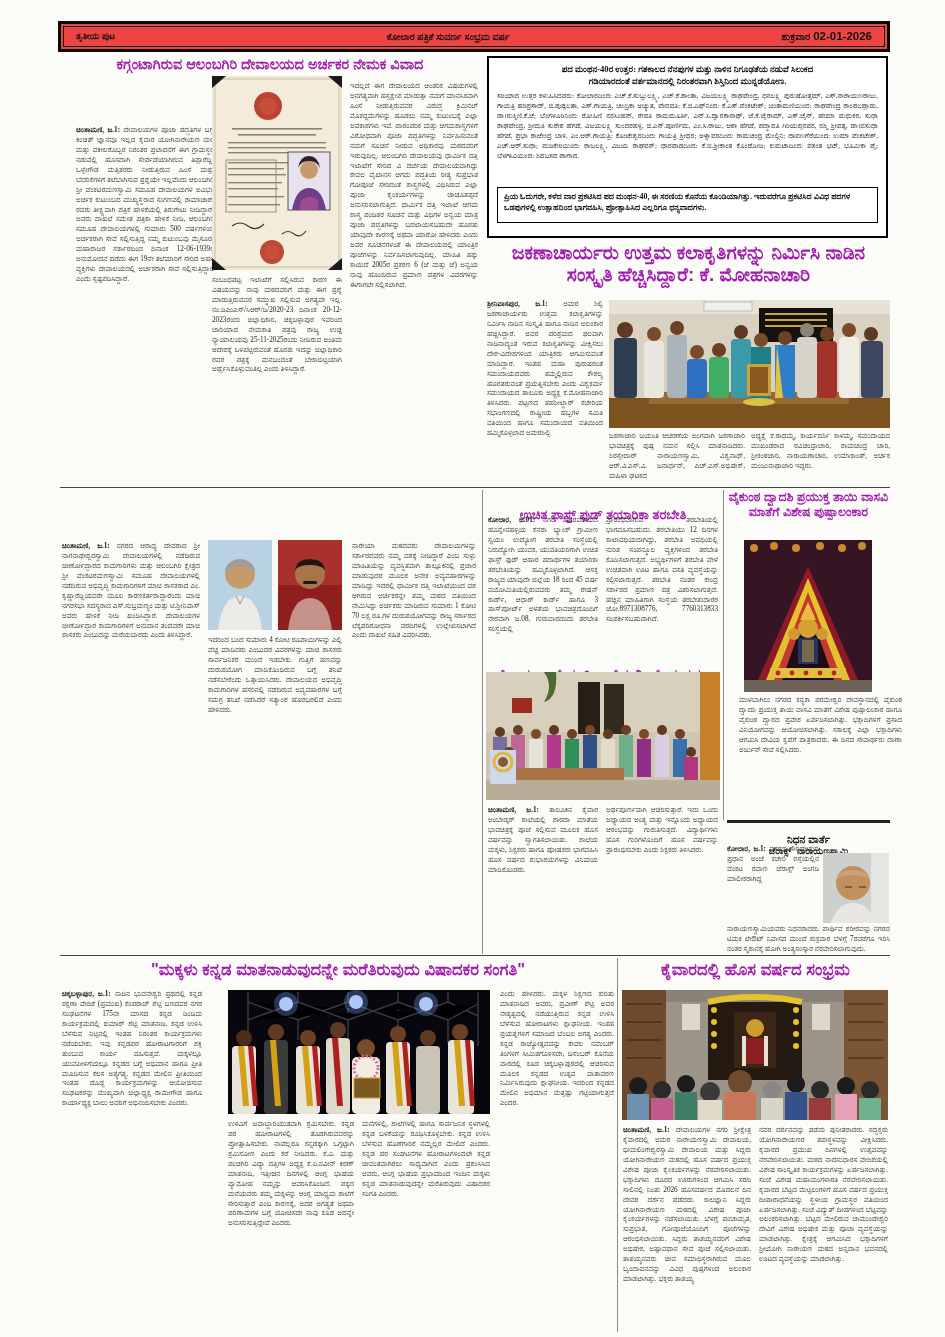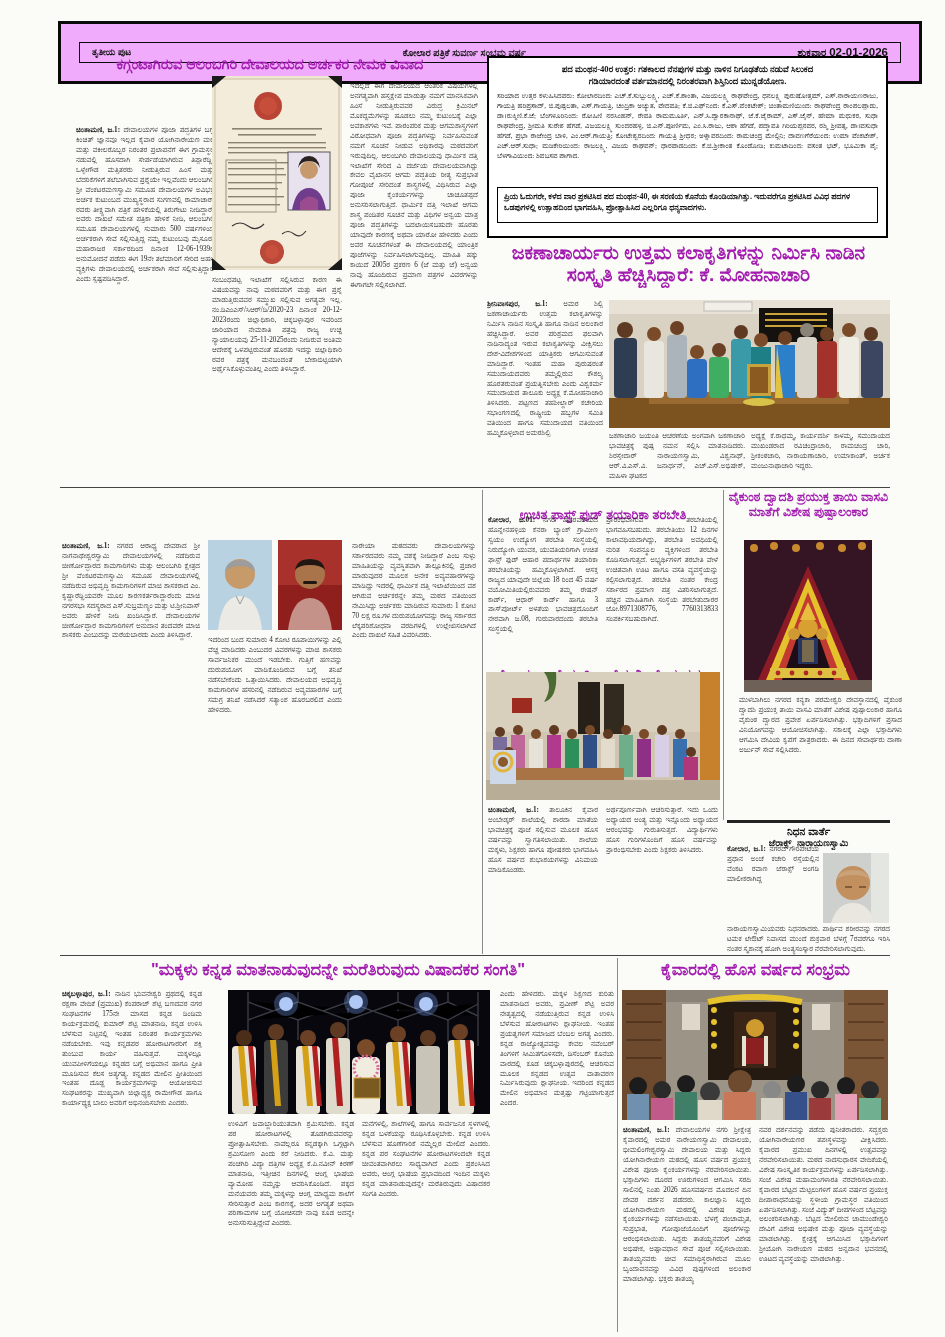--- a/index.html
+++ b/index.html
@@ -7,21 +7,21 @@
         font-family:"Liberation Serif",serif;color:#111;overflow:hidden}
   .abs{position:absolute}
   .bt{font-size:7.2px;line-height:1.38;text-align:justify;overflow:hidden;color:#1d1d1d;word-break:break-word}
   .dl{font-weight:bold}
   .hl{font-weight:bold;text-align:center;line-height:1.18;overflow:hidden;color:#a21caf;
       font-family:"Liberation Sans",sans-serif}
   .vr{position:absolute;width:1px;background:#8a8a8a}
   .hr{position:absolute;height:1px;background:#444}
   .ph{position:absolute;overflow:hidden;background:#ddd}
   .ph svg{display:block;width:100%;height:100%}
-  .hdr-outer{border:3px solid #0a0a0a;padding:18px;background:#f0abfc}
+  .hdr-outer{border:3px solid #0a0a0a;padding:2px;background:#ef4444}
   .hdr-inner{border:1.5px solid #0a0a0a;display:flex;justify-content:space-between;align-items:center;
              padding:3px 12px;font-family:"Liberation Sans",sans-serif}
   .hdr-left{font-size:9px;font-weight:bold}
   .hdr-center{font-size:9.5px;font-weight:bold}
   .hdr-right{font-size:10px;font-weight:bold}
   .hdr-right b{font-size:11.5px}
   .puzzle{border:2px solid #000;background:#fff;padding:5px 8px;box-sizing:border-box}
   .puzzle-head{font-size:8.6px;font-weight:bold;text-align:center;line-height:1.45;overflow:hidden}
   .puzzle-body{font-size:7.1px;line-height:1.42;text-align:justify;overflow:hidden;height:92px}
   .puzzle-note{border:1.6px solid #000;margin-top:4px;padding:3px 6px;font-size:8px;font-weight:bold;
@@ -282,21 +282,21 @@
           </g>
         <rect x="0" y="140" width="128" height="12" fill="#6e6258"></rect>
       </svg>
     </div>
     <div class="bt abs" style="left:0;top:206px;width:163px;height:120px;margin-left:12px;">
       <span>ಮುಳಬಾಗಿಲು ನಗರದ ಕನ್ಯಕಾ ಪರಮೇಶ್ವರಿ ದೇವಸ್ಥಾನದಲ್ಲಿ ವೈಕುಂಠ ದ್ವಾದಶಿ ಪ್ರಯುಕ್ತ ತಾಯಿ ವಾಸವಿ ಮಾತೆಗೆ ವಿಶೇಷ ಪುಷ್ಪಾಲಂಕಾರ ಹಾಗೂ ವೈಕುಂಠ ದ್ವಾರದ ಪ್ರವೇಶ ಏರ್ಪಡಿಸಲಾಗಿತ್ತು.</span> <span>ಭಕ್ತಾದಿಗಳಿಗೆ ಪ್ರಸಾದ ವಿನಿಯೋಗವನ್ನು ಆಯೋಜಿಸಲಾಗಿತ್ತು. ಸಕಾಲಕ್ಕೆ ಎಲ್ಲಾ ಭಕ್ತಾದಿಗಳು ಆಗಮಿಸಿ ದೇವಿಯ ಕೃಪೆಗೆ ಪಾತ್ರರಾದರು. ಈ ದಿನದ ಸೇವಾರ್ಥರು ದಾಣಾ ಅರ್ಜುನ್ ಸೇವೆ ಸಲ್ಲಿಸಿದರು.</span>
     </div>
   </div>
 
   <div class="abs" style="left:727px;top:820px;width:163px;height:134px;border-top:3px solid #222;">
-    <div class="death-title" style="margin-top:2px;">ನಿಧನ ವಾರ್ತೆ</div>
+    <div class="death-title" style="margin-top:10px;">ನಿಧನ ವಾರ್ತೆ</div>
     <div class="death-name">ಜೆರಾಕ್ಸ್ ನಾರಾಯಣಸ್ವಾಮಿ</div>
     <div class="abs" style="left:0;top:22px;width:92px;height:70px;">
       <div class="bt" style="width:92px;height:70px;">
         <span class="dl">ಕೋಲಾರ, ಜ.1:</span> <span>ನಗರದ ಗೌರಿಪೇಟೆಯ ಪ್ರಧಾನ ಅಂಚೆ ಕಚೇರಿ ರಸ್ತೆಯಲ್ಲಿನ ವೆಂಕಟ ರವಾಣ ಜೆರಾಕ್ಸ್ ಅಂಗಡಿ ಮಾಲೀಕರಾಗಿದ್ದ</span>
       </div>
     </div>
     <div class="ph" style="left:96px;top:30px;width:66px;height:70px;">
       <svg viewBox="0 0 66 70" preserveAspectRatio="none">
         <rect width="66" height="70" fill="#cdd0cc"></rect>
         <rect x="48" y="0" width="18" height="70" fill="#e4e6e2"></rect>

